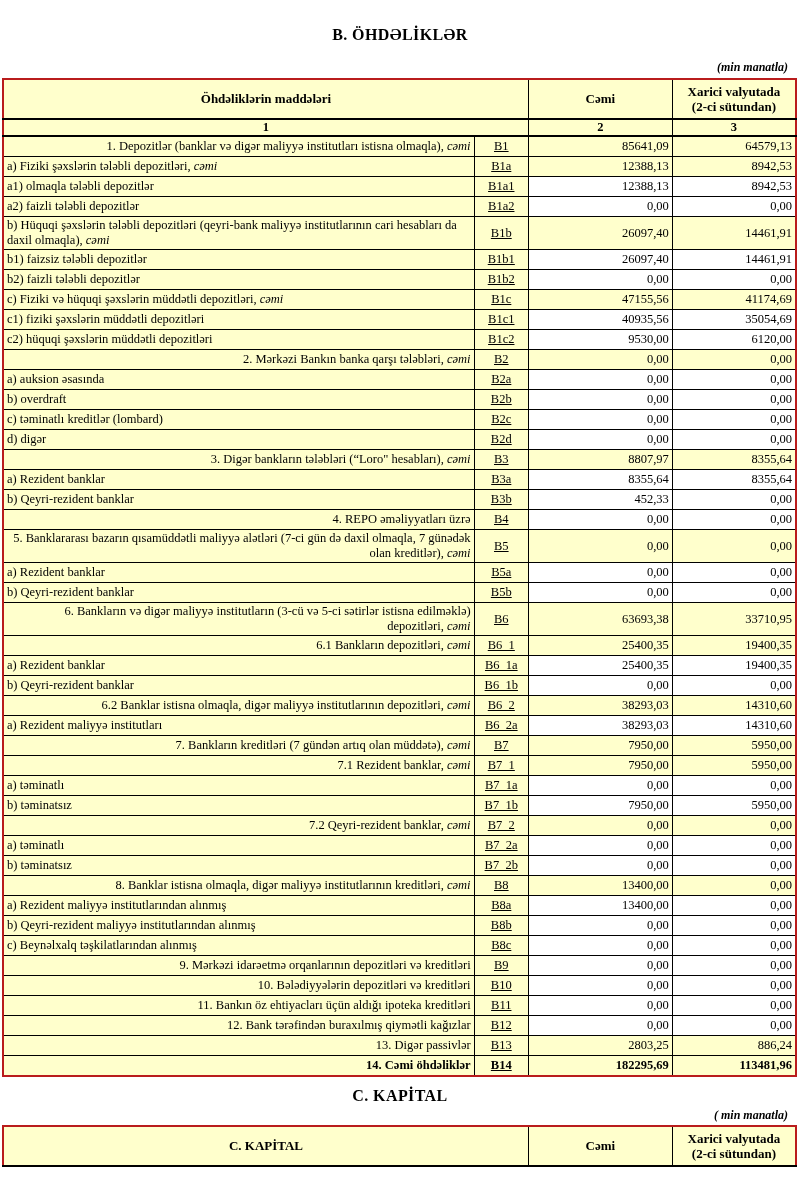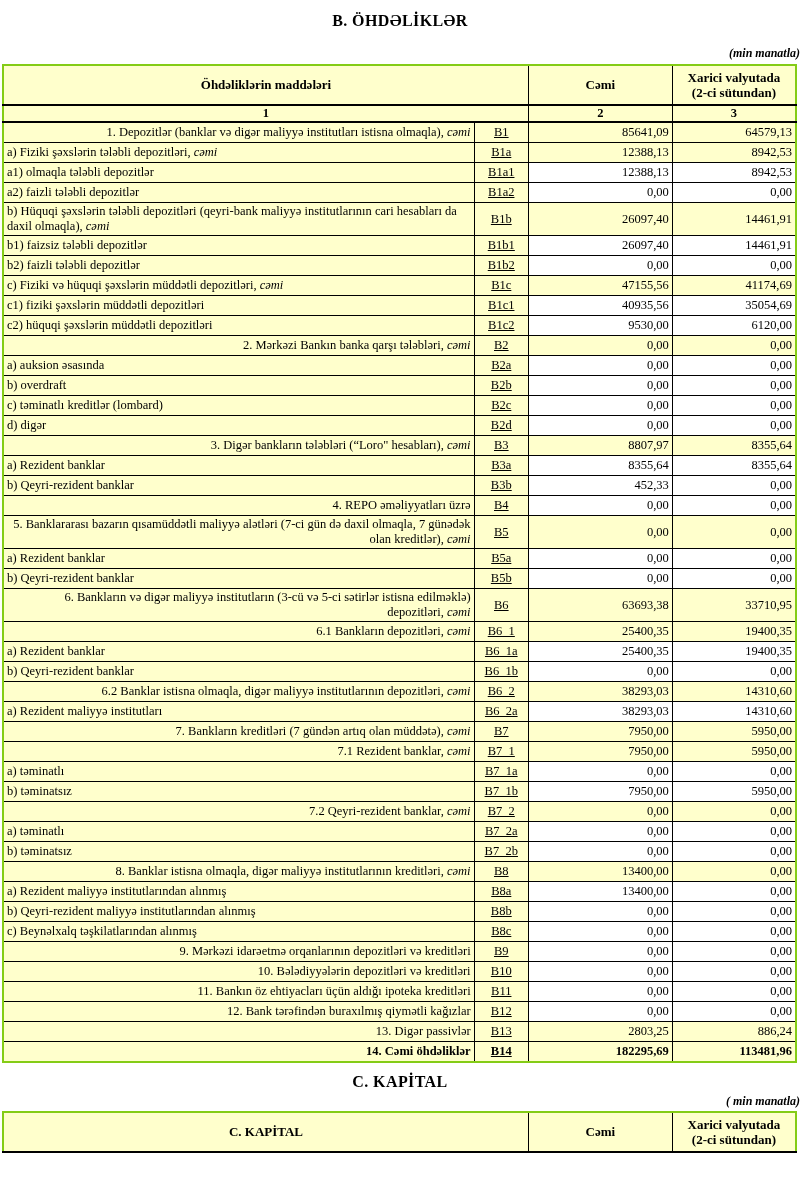--- a/index.html
+++ b/index.html
@@ -4,30 +4,30 @@
 <style>
   html, body { margin: 0; padding: 0; }
   body {
     width: 800px; height: 1183px; overflow: hidden;
     background: #ffffff; color: #000000;
     font-family: "Liberation Serif", "DejaVu Serif", serif;
   }
   .page { width: 800px; }
   .doc-title {
     text-align: center; font-weight: bold; font-size: 16px;
-    margin-top: 12px; letter-spacing: 0.4px;
+    margin-top: 26px; letter-spacing: 0.4px;
   }
   .unit-note {
     text-align: right; font-style: italic; font-weight: bold;
-    font-size: 12px; margin-top: 16px; margin-bottom: 3px; padding-right: 0;
+    font-size: 12px; margin-top: 16px; margin-bottom: 3px; padding-right: 12px;
   }
   table.t {
     border-collapse: collapse; table-layout: fixed;
     width: 795px; margin-left: 2px;
-    border: 2px solid #84cc16;
+    border: 2px solid #b91c1c;
   }
   .t th, .t td { border: 1px solid #000; overflow: hidden; }
   .c-label { width: 442px; }
   .c-code  { width: 51px; }
   .c-total { width: 135px; }
   .c-fx    { width: 116px; }
   .hrow th {
     background: #FFFFCC; font-weight: bold; font-size: 13px;
     text-align: center; vertical-align: middle; height: 36px;
     border-bottom: 2px solid #000; line-height: 1.18; padding: 1px 2px;

